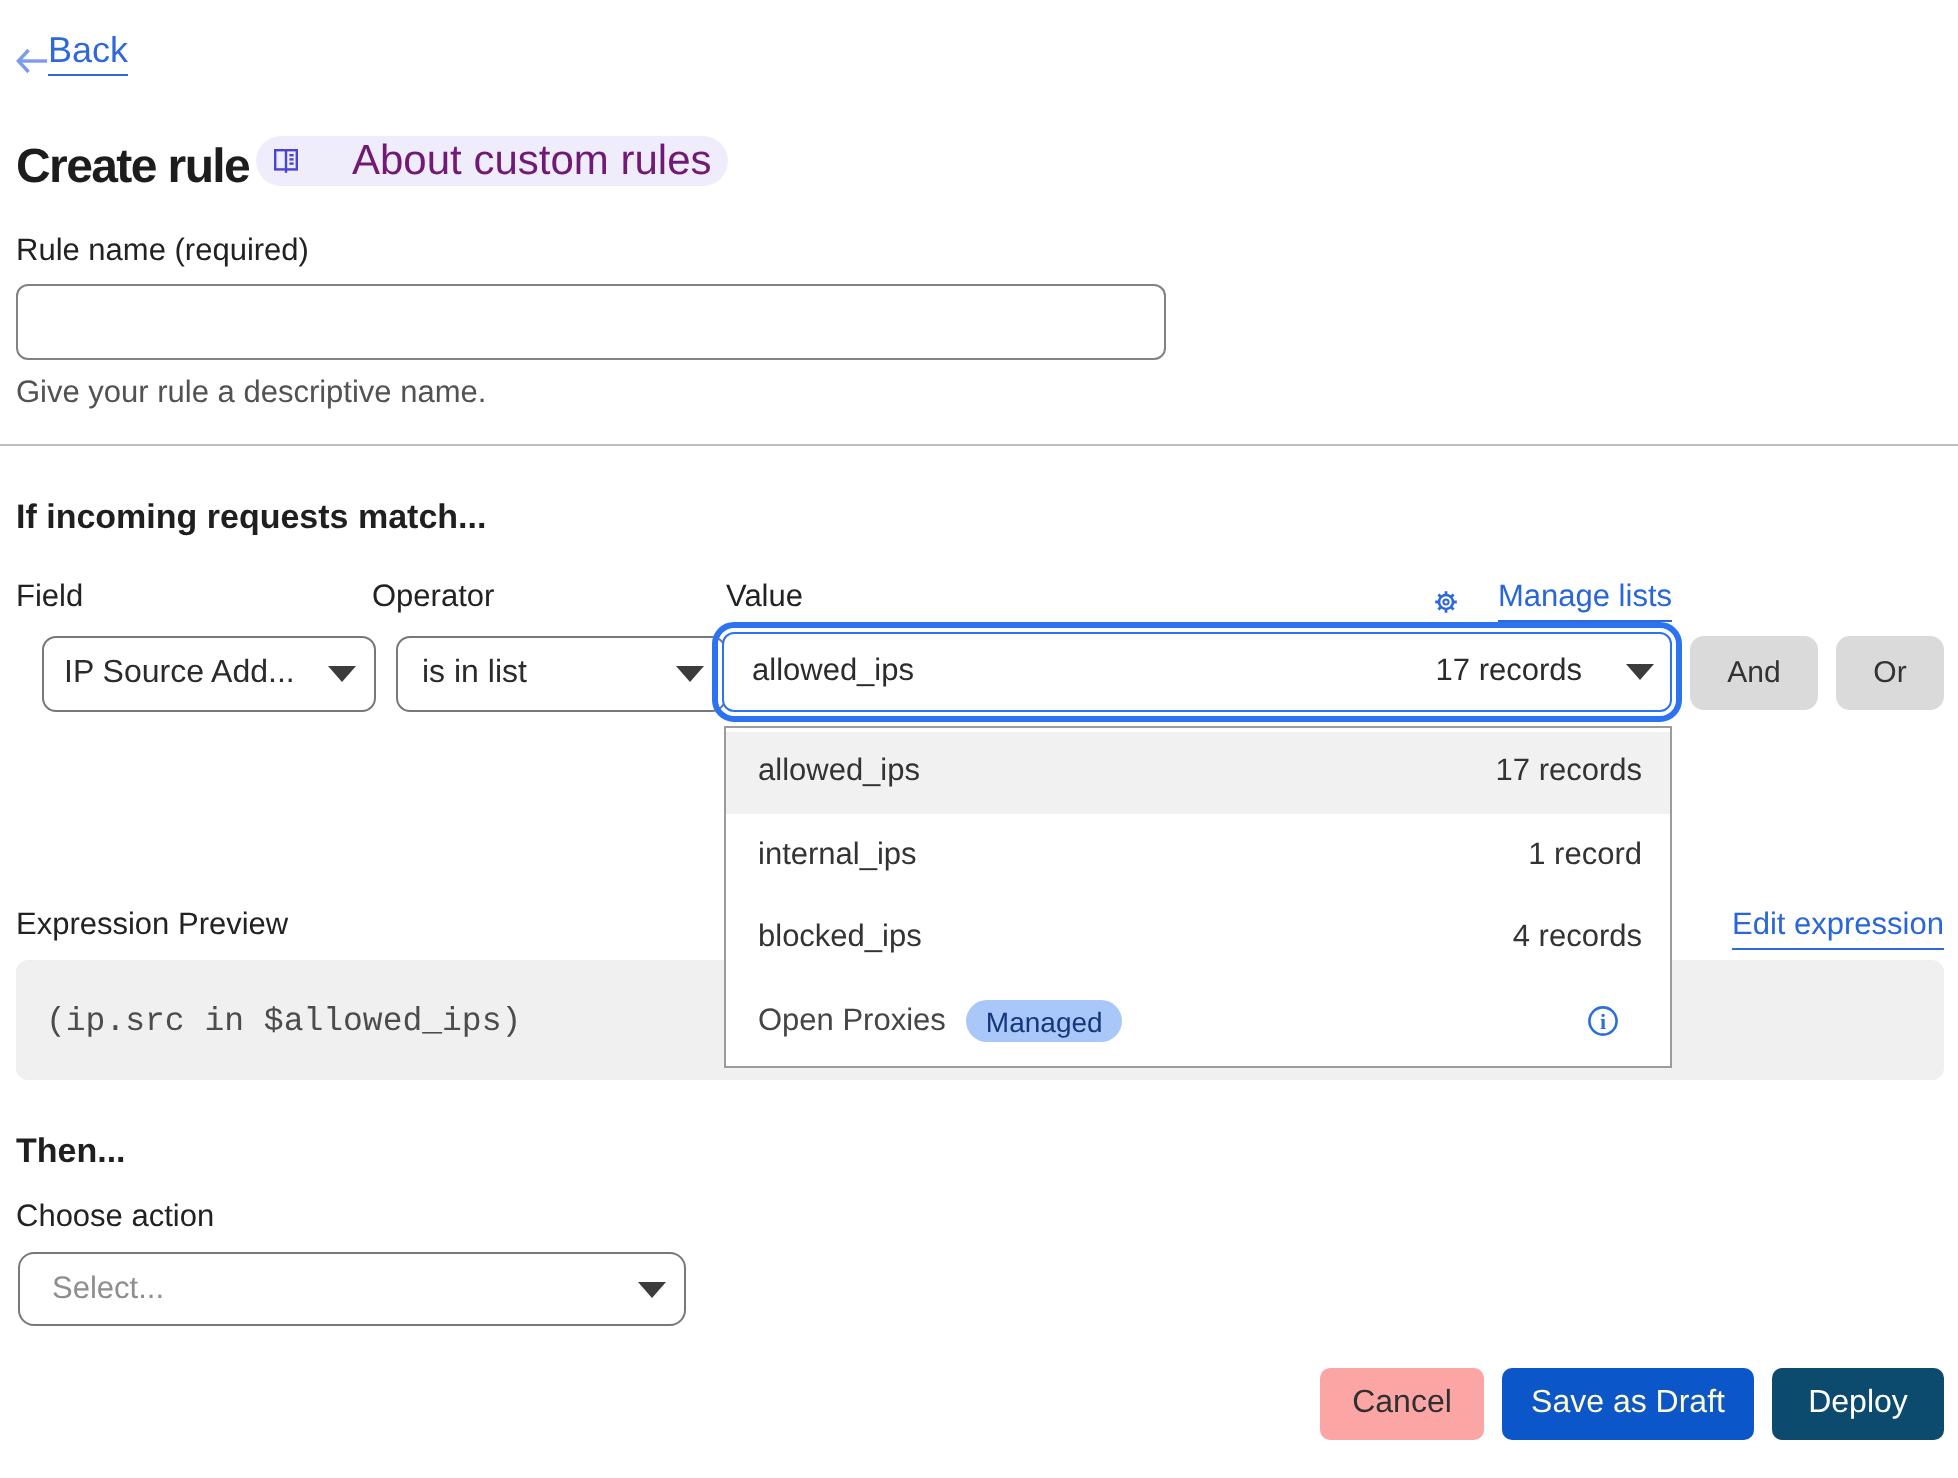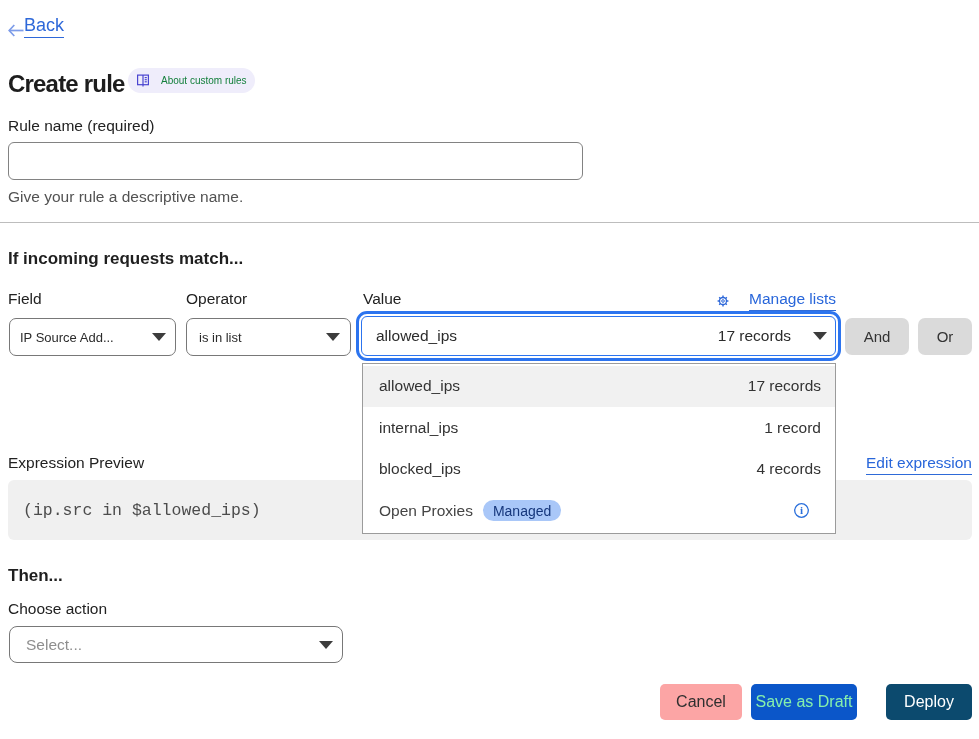--- a/index.html
+++ b/index.html
@@ -10,21 +10,21 @@
   .caret { display:inline-block; width:0; height:0; border-left:7px solid transparent; border-right:7px solid transparent; border-top:8.5px solid #3c3c3c; }
 
   
   #back { left:8px; top:17px; display:flex; align-items:center; }
   #back svg { margin-top:6px; }
   #back .bk { font-size:18px; color:#2e68d9; border-bottom:1.5px solid #2e68d9; padding-bottom:3px; line-height:17px; }
 
   
   #h1 { left:8px; top:70px; font-size:24px; font-weight:bold; color:#1d1d1d; letter-spacing:-0.8px; }
   #badge { left:128px; top:68px; height:25px; background:#efedfb; border-radius:13px; display:flex; align-items:center; padding:0 8px 0 9px; }
-  #badge .txt { color:#15803d; font-size:10px; margin-left:12px; }
+  #badge .txt { color:#701a75; font-size:21px; margin-left:27px; }
 
   
   #lbl-rulename { left:8px; top:117px; font-size:15.5px; color:#222; }
   #input-rulename { left:8px; top:142px; width:575px; height:38px; border:1px solid #828282; border-radius:6px; background:#fff; }
   #helper { left:8px; top:188px; font-size:15.5px; color:#525252; }
 
   
   #divider { left:0; top:222px; width:979px; height:1px; background:#bdbdbd; }
 
   
@@ -32,21 +32,21 @@
 
   
   .collbl { top:290px; font-size:15.5px; color:#222; }
   #lbl-field { left:8px; }
   #lbl-op { left:186px; }
   #lbl-value { left:363px; }
   #managelists { top:290px; right:143px; font-size:15.5px; display:flex; align-items:center;gap:16px; }
   #managelists svg { margin-right:4px; }
 
   
-  .select { top:318px; height:38px; border:1.3px solid #787878; border-radius:7px; background:#fff; display:flex; align-items:center; font-size:13px; color:#2b2b2b; padding:0 14px 0 16px; justify-content:space-between; }
+  .select { top:318px; height:38px; border:1.3px solid #787878; border-radius:7px; background:#fff; display:flex; align-items:center; font-size:16px; color:#2b2b2b; padding:0 14px 0 16px; justify-content:space-between;margin-left:12px; }
   #sel-field { left:9px; width:167px; padding-right:9px; padding-left:10px; }
   #sel-op { left:186px; width:165px; padding-right:10px; padding-left:12px; }
   #sel-value { left:361px; top:316px; width:475px; height:40px; border:1.5px solid #2c74ef; border-radius:6px; outline:3px solid #2c74ef; outline-offset:2px; background:#fff; display:flex; align-items:center; font-size:15.5px; color:#2b2b2b; padding:0 8px 0 14px; }
   #sel-value .records { margin-left:auto; margin-right:22px; }
   .btn-grey { top:318px; height:37px; background:#dadada; border-radius:7px; font-size:15px; color:#333; display:flex; align-items:center; justify-content:center; }
   #btn-and { left:845px; width:64px; }
   #btn-or { left:918px; width:54px; }
 
   
   #lbl-expr { left:8px; top:454px; font-size:15.5px; color:#222; }
@@ -55,21 +55,21 @@
   #codeblock code { font-family:"Liberation Mono", monospace; font-size:16.5px; color:#4c4c4c; margin-left:15px; }
 
   
   #h2-then { left:8px; top:566px; font-size:17px; font-weight:bold; color:#1f1f1f; }
   #lbl-action { left:8px; top:600px; font-size:15.5px; color:#222; }
   #sel-action { left:9px; top:626px; width:334px; height:37px; border:1.3px solid #787878; border-radius:8px; background:#fff; display:flex; align-items:center; justify-content:space-between; font-size:15.5px; color:#8e8e8e; padding:0 9px 0 16px; }
 
   
   .btn { top:684px; height:36px; border-radius:5px; font-size:16px; display:flex; align-items:center; justify-content:center; }
   #btn-cancel { left:660px; width:82px; background:#fca5a5; color:#2f2f2f; }
-  #btn-draft { left:751px; width:106px; background:#0b56c9; color:#86efac; }
+  #btn-draft { left:751px; width:126px; background:#0b56c9; color:#fef9c3; }
   #btn-deploy { left:886px; width:86px; background:#0c4a6e; color:#fff; }
 
   
   #menu { left:362px; top:363px; width:474px; height:171px; background:#fff; border:1px solid #9b9b9b; z-index:5; padding-top:1.5px; }
   .mi { height:41.5px; display:flex; align-items:center; padding:0 14px 0 16px; font-size:15.5px; color:#333; }
   .mi .right { margin-left:auto; }
   .mi.hl { background:#f1f1f1; }
   .pill { background:#a9c7f8; color:#16377c; font-size:14px; border-radius:11px; padding:2.5px 10px; margin-left:10px; }
 </style>
 </head>

